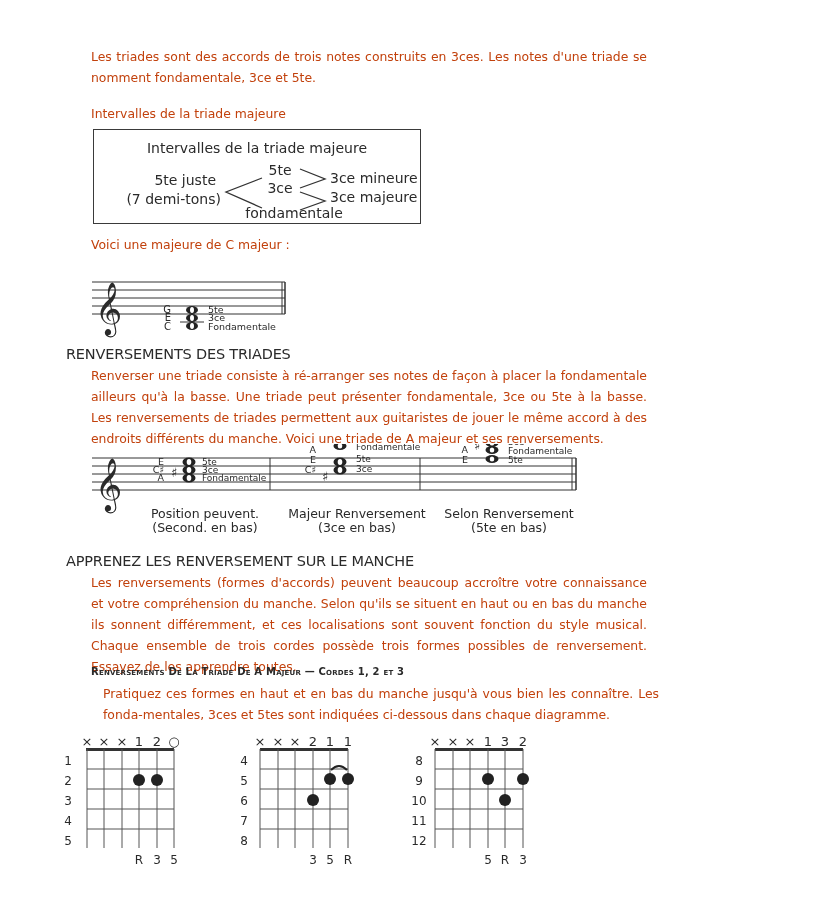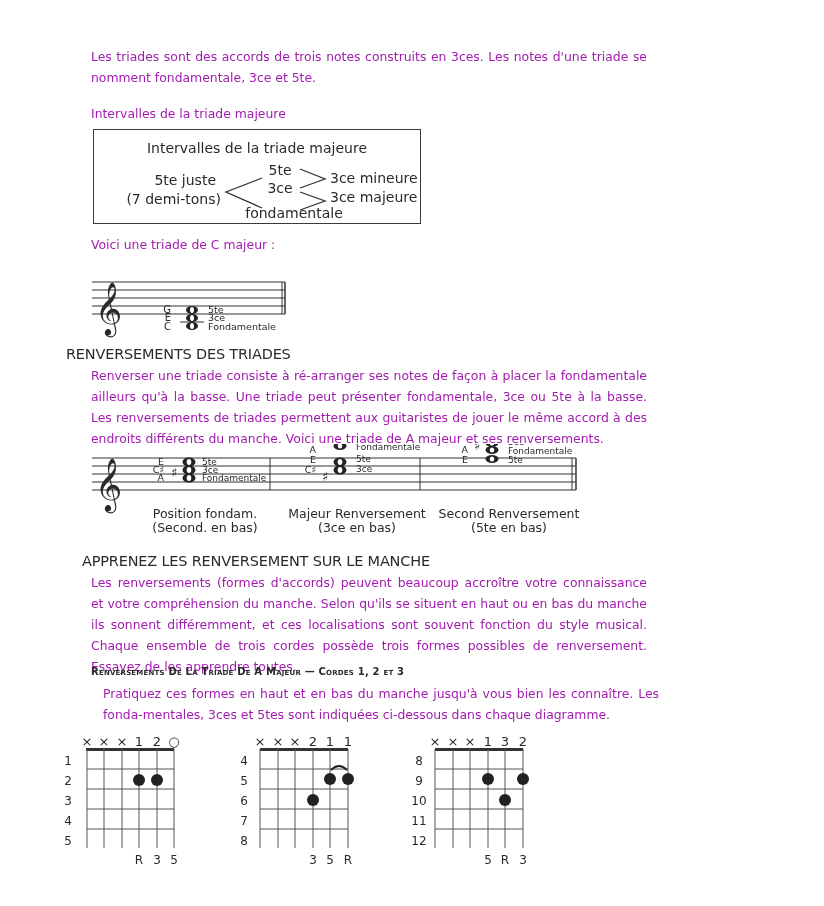--- a/index.html
+++ b/index.html
@@ -1,19 +1,19 @@
 <!DOCTYPE html>
 <html><head>
 <meta charset="utf-8">
 <style>
   html, body { margin:0; padding:0; background:#ffffff; }
   body { width:824px; height:906px; position:relative; overflow:hidden;
          font-family:"DejaVu Sans", sans-serif; color:#2a2a2a; }
   .abs { position:absolute; }
-  .p { font-size:12.4px; line-height:21px; color:#a21caf; text-align:justify; text-align-last:left; }
+  .p { font-size:12.4px; line-height:21px; color:#c2410c; text-align:justify; text-align-last:left; }
   .h1 { font-size:14.5px; color:#2a2a2a; letter-spacing:-0.2px;text-align:center; }
   .sc { font-weight:bold; font-variant:small-caps; font-size:10px; letter-spacing:0.2px; color:#2a2a2a; }
   svg text { font-family:"DejaVu Sans", sans-serif; fill:#2a2a2a; }
   .cap { font-size:12.5px; text-align:center; line-height:14px; color:#2a2a2a; }
 </style>
 </head>
 <body>
 
 <div class="abs p" style="left:91px; top:46px; width:556px;">Les triades sont des accords de trois notes construits en 3ces. Les notes d'une triade se nomment fondamentale, 3ce et 5te.</div>
 <div class="abs p" style="left:91px; top:103px;">Intervalles de la triade majeure</div>
@@ -29,21 +29,21 @@
     <text x="236" y="53" font-size="14">3ce mineure</text>
     <text x="236" y="72" font-size="14">3ce majeure</text>
     <g stroke="#333" stroke-width="1.3" fill="none">
       <polyline points="168,48 132,62 168,78"></polyline>
       <polyline points="206,39 231,49 206,58"></polyline>
       <polyline points="206,62 231,71 206,80"></polyline>
     </g>
   </svg>
 </div>
 
-<div class="abs p" style="left:91px; top:234px;">Voici une triade de C majeur :</div>
+<div class="abs p" style="left:91px; top:234px;">Voici une majeure de C majeur :</div>
 
 <svg class="abs" style="left:92px; top:272px;" width="200" height="70">
   <g stroke="#333" stroke-width="1">
     <line x1="0" y1="10" x2="193" y2="10"></line>
     <line x1="0" y1="18" x2="193" y2="18"></line>
     <line x1="0" y1="26" x2="193" y2="26"></line>
     <line x1="0" y1="34" x2="193" y2="34"></line>
     <line x1="0" y1="42" x2="193" y2="42"></line>
     <line x1="190" y1="10" x2="190" y2="42"></line>
     <line x1="193" y1="10" x2="193" y2="42" stroke-width="1.5"></line>
@@ -140,33 +140,33 @@
         <ellipse cx="400" cy="6" rx="2.3" ry="2.5"></ellipse>
         <ellipse cx="400" cy="15" rx="2.3" ry="2.5"></ellipse>
       </g>
     <text x="416" y="1" font-size="9">3ce</text>
     <text x="416" y="10" font-size="9">Fondamentale</text>
     <text x="416" y="19" font-size="9">5te</text>
   </g>
 </svg>
 
 <div class="abs cap" style="left:130px; top:507px; width:150px;">
-  <div>Position fondam.</div>
+  <div>Position peuvent.</div>
   <div>(Second. en bas)</div>
 </div>
 <div class="abs cap" style="left:272px; top:507px; width:170px;">
   <div>Majeur Renversement</div>
   <div>(3ce en bas)</div>
 </div>
 <div class="abs cap" style="left:424px; top:507px; width:170px;">
-  <div>Second Renversement</div>
+  <div>Selon Renversement</div>
   <div>(5te en bas)</div>
 </div>
 
-<div class="abs h1" style="left:66px; top:553px;margin-left:16px;">APPRENEZ LES RENVERSEMENT SUR LE MANCHE</div>
+<div class="abs h1" style="left:66px; top:553px;">APPRENEZ LES RENVERSEMENT SUR LE MANCHE</div>
 <div class="abs p" style="left:91px; top:572px; width:556px;">Les renversements (formes d'accords) peuvent beaucoup accroître votre connaissance et votre compréhension du manche. Selon qu'ils se situent en haut ou en bas du manche ils sonnent différemment, et ces localisations sont souvent fonction du style musical. Chaque ensemble de trois cordes possède trois formes possibles de renversement. Essayez de les apprendre toutes.</div>
 <div class="abs sc" style="left:91px; top:666px;">Renversements De La Triade De A Majeur — Cordes 1, 2 et 3</div>
 <div class="abs p" style="left:91px; top:683px; width:556px;margin-left:12px;">Pratiquez ces formes en haut et en bas du manche jusqu'à vous bien les connaître. Les fonda-mentales, 3ces et 5tes sont indiquées ci-dessous dans chaque diagramme.</div>
 
 <svg class="abs" style="left:60px; top:730px;" width="600" height="140">
 
   <g transform="translate(0,0)">
     <g font-size="13" text-anchor="middle">
       <text x="27" y="16">×</text>
       <text x="44" y="16">×</text>

